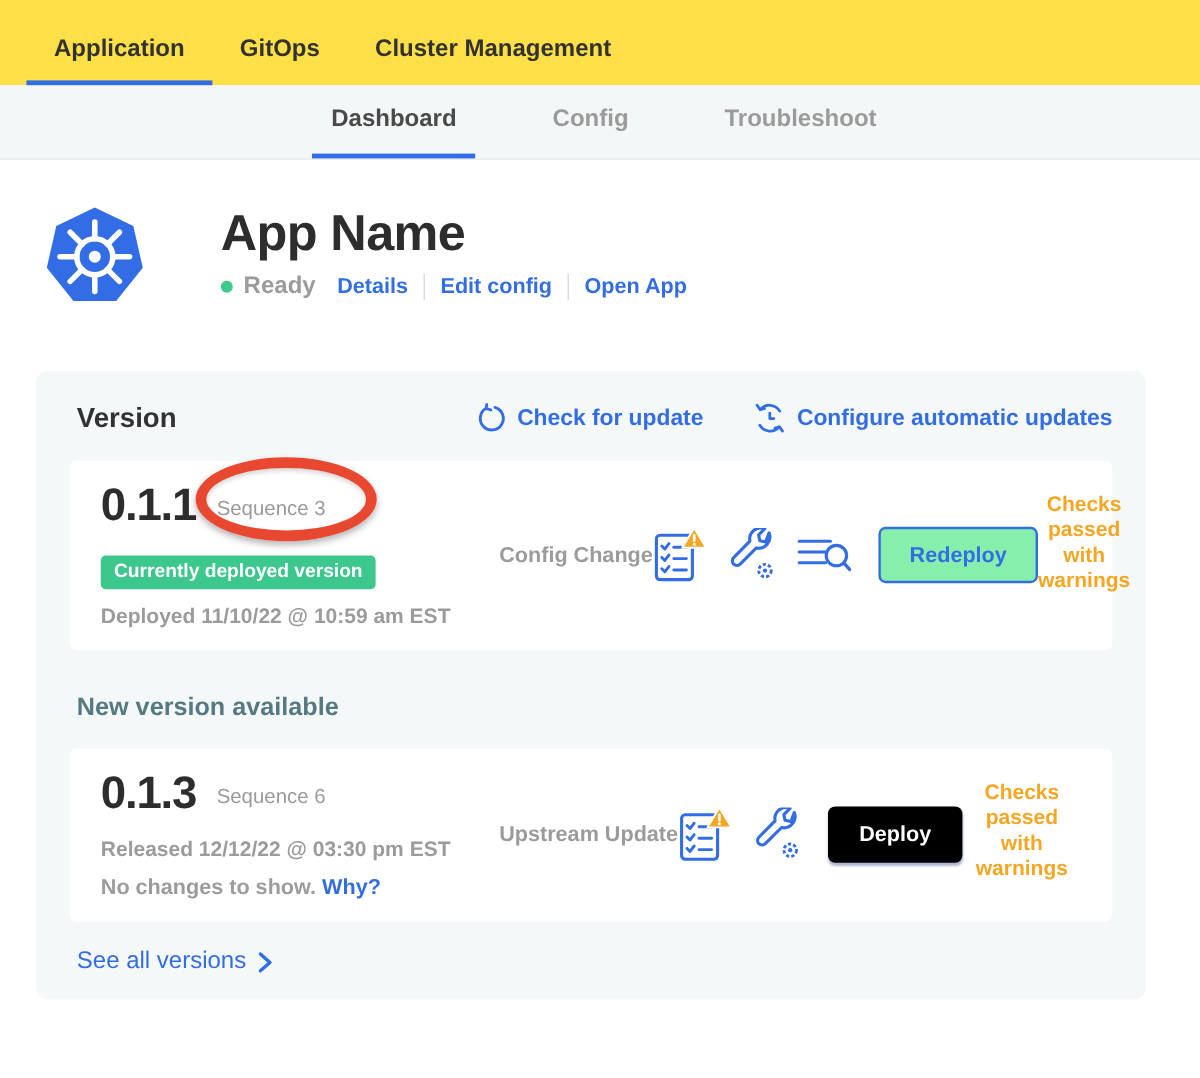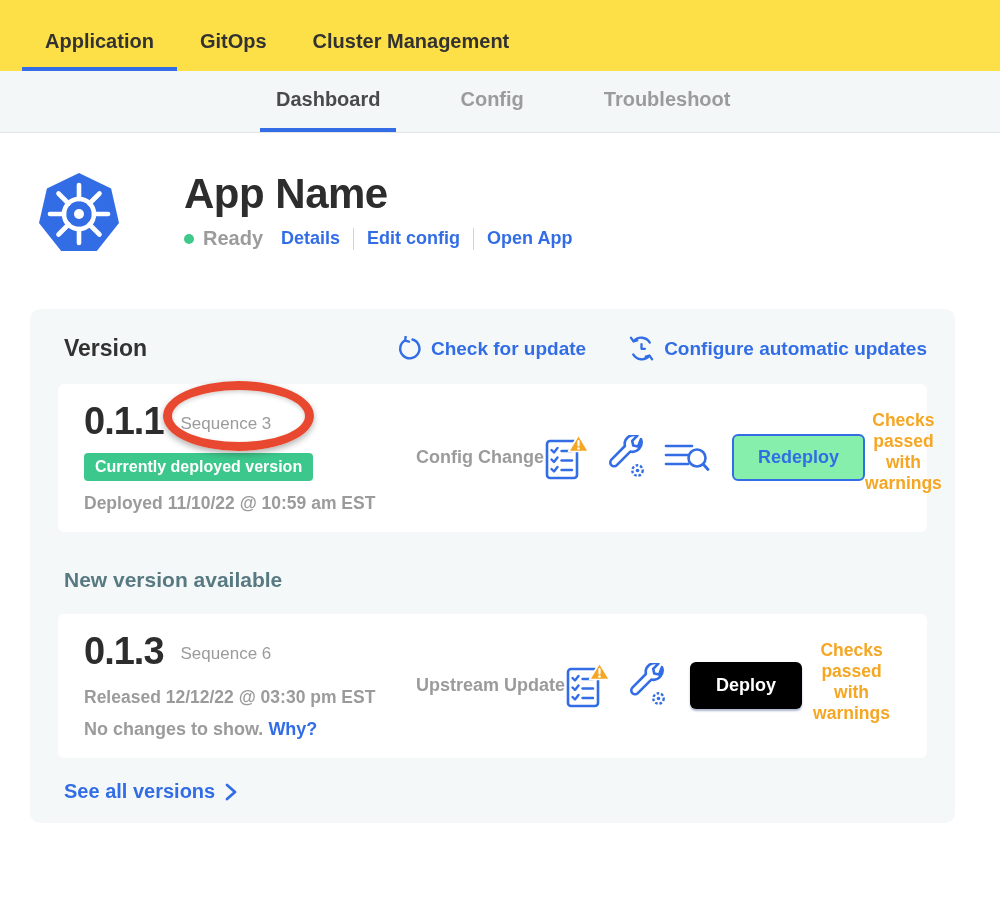--- a/index.html
+++ b/index.html
@@ -53,41 +53,41 @@
   
   .vcard {
     position: relative; background: #fff; border-radius: 6px;
     padding: 16px 26px 18px; margin-top: 22px; display: flex; align-items: stretch;
   }
   .vcard-left { width: 332px; flex: 0 0 auto; }
   .vrow { display: flex; align-items: center; }
   .vnum { font-size: 38px; font-weight: 700; color: #2d2d2d; letter-spacing: -1px; }
   .vseq { font-size: 17px; color: #9b9b9b; margin-left: 17px; padding-top: 4px; }
   .badge {
-    display: inline-block; margin-top: 10px;
+    display: inline-block; margin-top: 20px;
     background: #3cc78c; color: #fff;
     font-size: 16px; font-weight: 700; padding: 5px 11px; border-radius: 4px;
   }
   .vdate { margin-top: 12px; font-size: 17.5px; font-weight: 700; color: #9b9b9b; }
   .no-changes { margin-top: 11px; font-size: 18px; font-weight: 600; color: #9b9b9b; }
   .why-link { color: #326de6; font-weight: 700; cursor: pointer; }
   .vcard-right { flex: 1; display: flex; flex-direction: row; justify-content: center; }
   .vcard-right-top { display: flex; align-items: center; }
   .source-label { font-size: 18px; font-weight: 700; color: #9b9b9b; margin-right: auto; white-space: nowrap; }
   .icon-row { display: flex; align-items: center; gap: 17px; margin-right: 22px; }
   .checks { margin-top: 10px; font-size: 17.5px; font-weight: 700; color: #f5a623; text-align: center; }
   .btn {
     font-size: 18px; font-weight: 700; border-radius: 6px;
     padding: 11px 24px; cursor: pointer; white-space: nowrap;
     font-family: "Liberation Sans", sans-serif;
   }
   .btn-outline { background: #86efac; border: 2px solid #326de6; color: #326de6; }
   .btn-primary { background: #000000; border: none; color: #fff; padding: 13px 26px; box-shadow: 0 2px 2px rgba(21,52,116,0.35); }
   .new-version-heading { margin: 36px 0 0 6px; font-size: 21px; font-weight: 700; color: #577981; }
-  .see-all { margin: 22px 0 0 6px; display: flex; align-items: center; gap: 9px; color: #326de6; font-size: 20px; font-weight: 700; cursor: pointer; text-align: center; }
+  .see-all { margin: 22px 0 0 6px; display: flex; align-items: center; gap: 9px; color: #326de6; font-size: 20px; font-weight: 400; cursor: pointer; text-align: center; }
   
   .annotation-ellipse {
     position: absolute; left: 105px; top: -3px; width: 151px; height: 70px;
     border: 9px solid #e8482f; border-radius: 50%;
     box-shadow: 0 3px 6px rgba(0,0,0,0.30), inset 0 2px 4px rgba(0,0,0,0.18);
     pointer-events: none; z-index: 5;
   }
   .icon-svg { display: block; }
 </style>
 </head>

